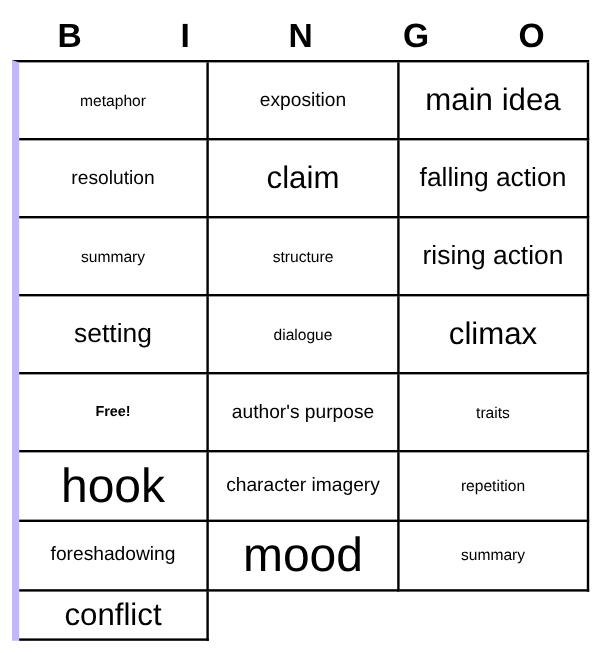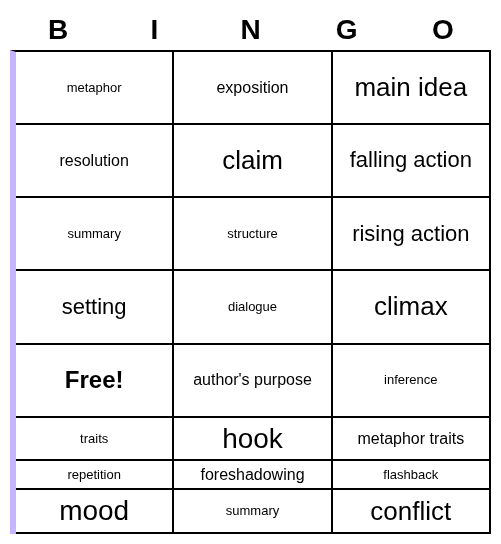--- a/index.html
+++ b/index.html
@@ -48,23 +48,23 @@
       padding: 4px;
       min-height: 0;
     }
     .bingo-cell span {
       line-height: 1.2;
     }
     .size-small { font-size: 16px; }
     .size-medium { font-size: 13px; }
     .size-xlarge { font-size: 22px; }
     .size-xxlarge { font-size: 26px; }
-    .size-xxxlarge { font-size: 28px; }
+    .size-xxxlarge { font-size: 40px; }
     .free-cell {
-      font-size: 24px;
+      font-size: 12px;
       font-weight: bold;
     }
   </style>
 </head>
 <body>
 
 <div class="bingo-container">
   <div class="bingo-header">
   <div class="bingo-header-cell">B</div>
       <div class="bingo-header-cell">I</div>
@@ -109,39 +109,33 @@
       <div class="bingo-cell">
         <span class="size-xxlarge">climax</span>
       </div>
       <div class="bingo-cell">
         <span class="free-cell">Free!</span>
       </div>
       <div class="bingo-cell">
         <span class="size-small">author's purpose</span>
       </div>
       <div class="bingo-cell">
-        <span class="size-medium">inference</span>
-      </div>
-      <div class="bingo-cell">
         <span class="size-medium">traits</span>
       </div>
       <div class="bingo-cell">
         <span class="size-xxxlarge">hook</span>
       </div>
       <div class="bingo-cell">
-        <span class="size-small">metaphor traits</span>
+        <span class="size-small">character imagery</span>
       </div>
       <div class="bingo-cell">
         <span class="size-medium">repetition</span>
       </div>
       <div class="bingo-cell">
         <span class="size-small">foreshadowing</span>
-      </div>
-      <div class="bingo-cell">
-        <span class="size-medium">flashback</span>
       </div>
       <div class="bingo-cell">
         <span class="size-xxxlarge">mood</span>
       </div>
       <div class="bingo-cell">
         <span class="size-medium">summary</span>
       </div>
       <div class="bingo-cell">
         <span class="size-xxlarge">conflict</span>
       </div>

